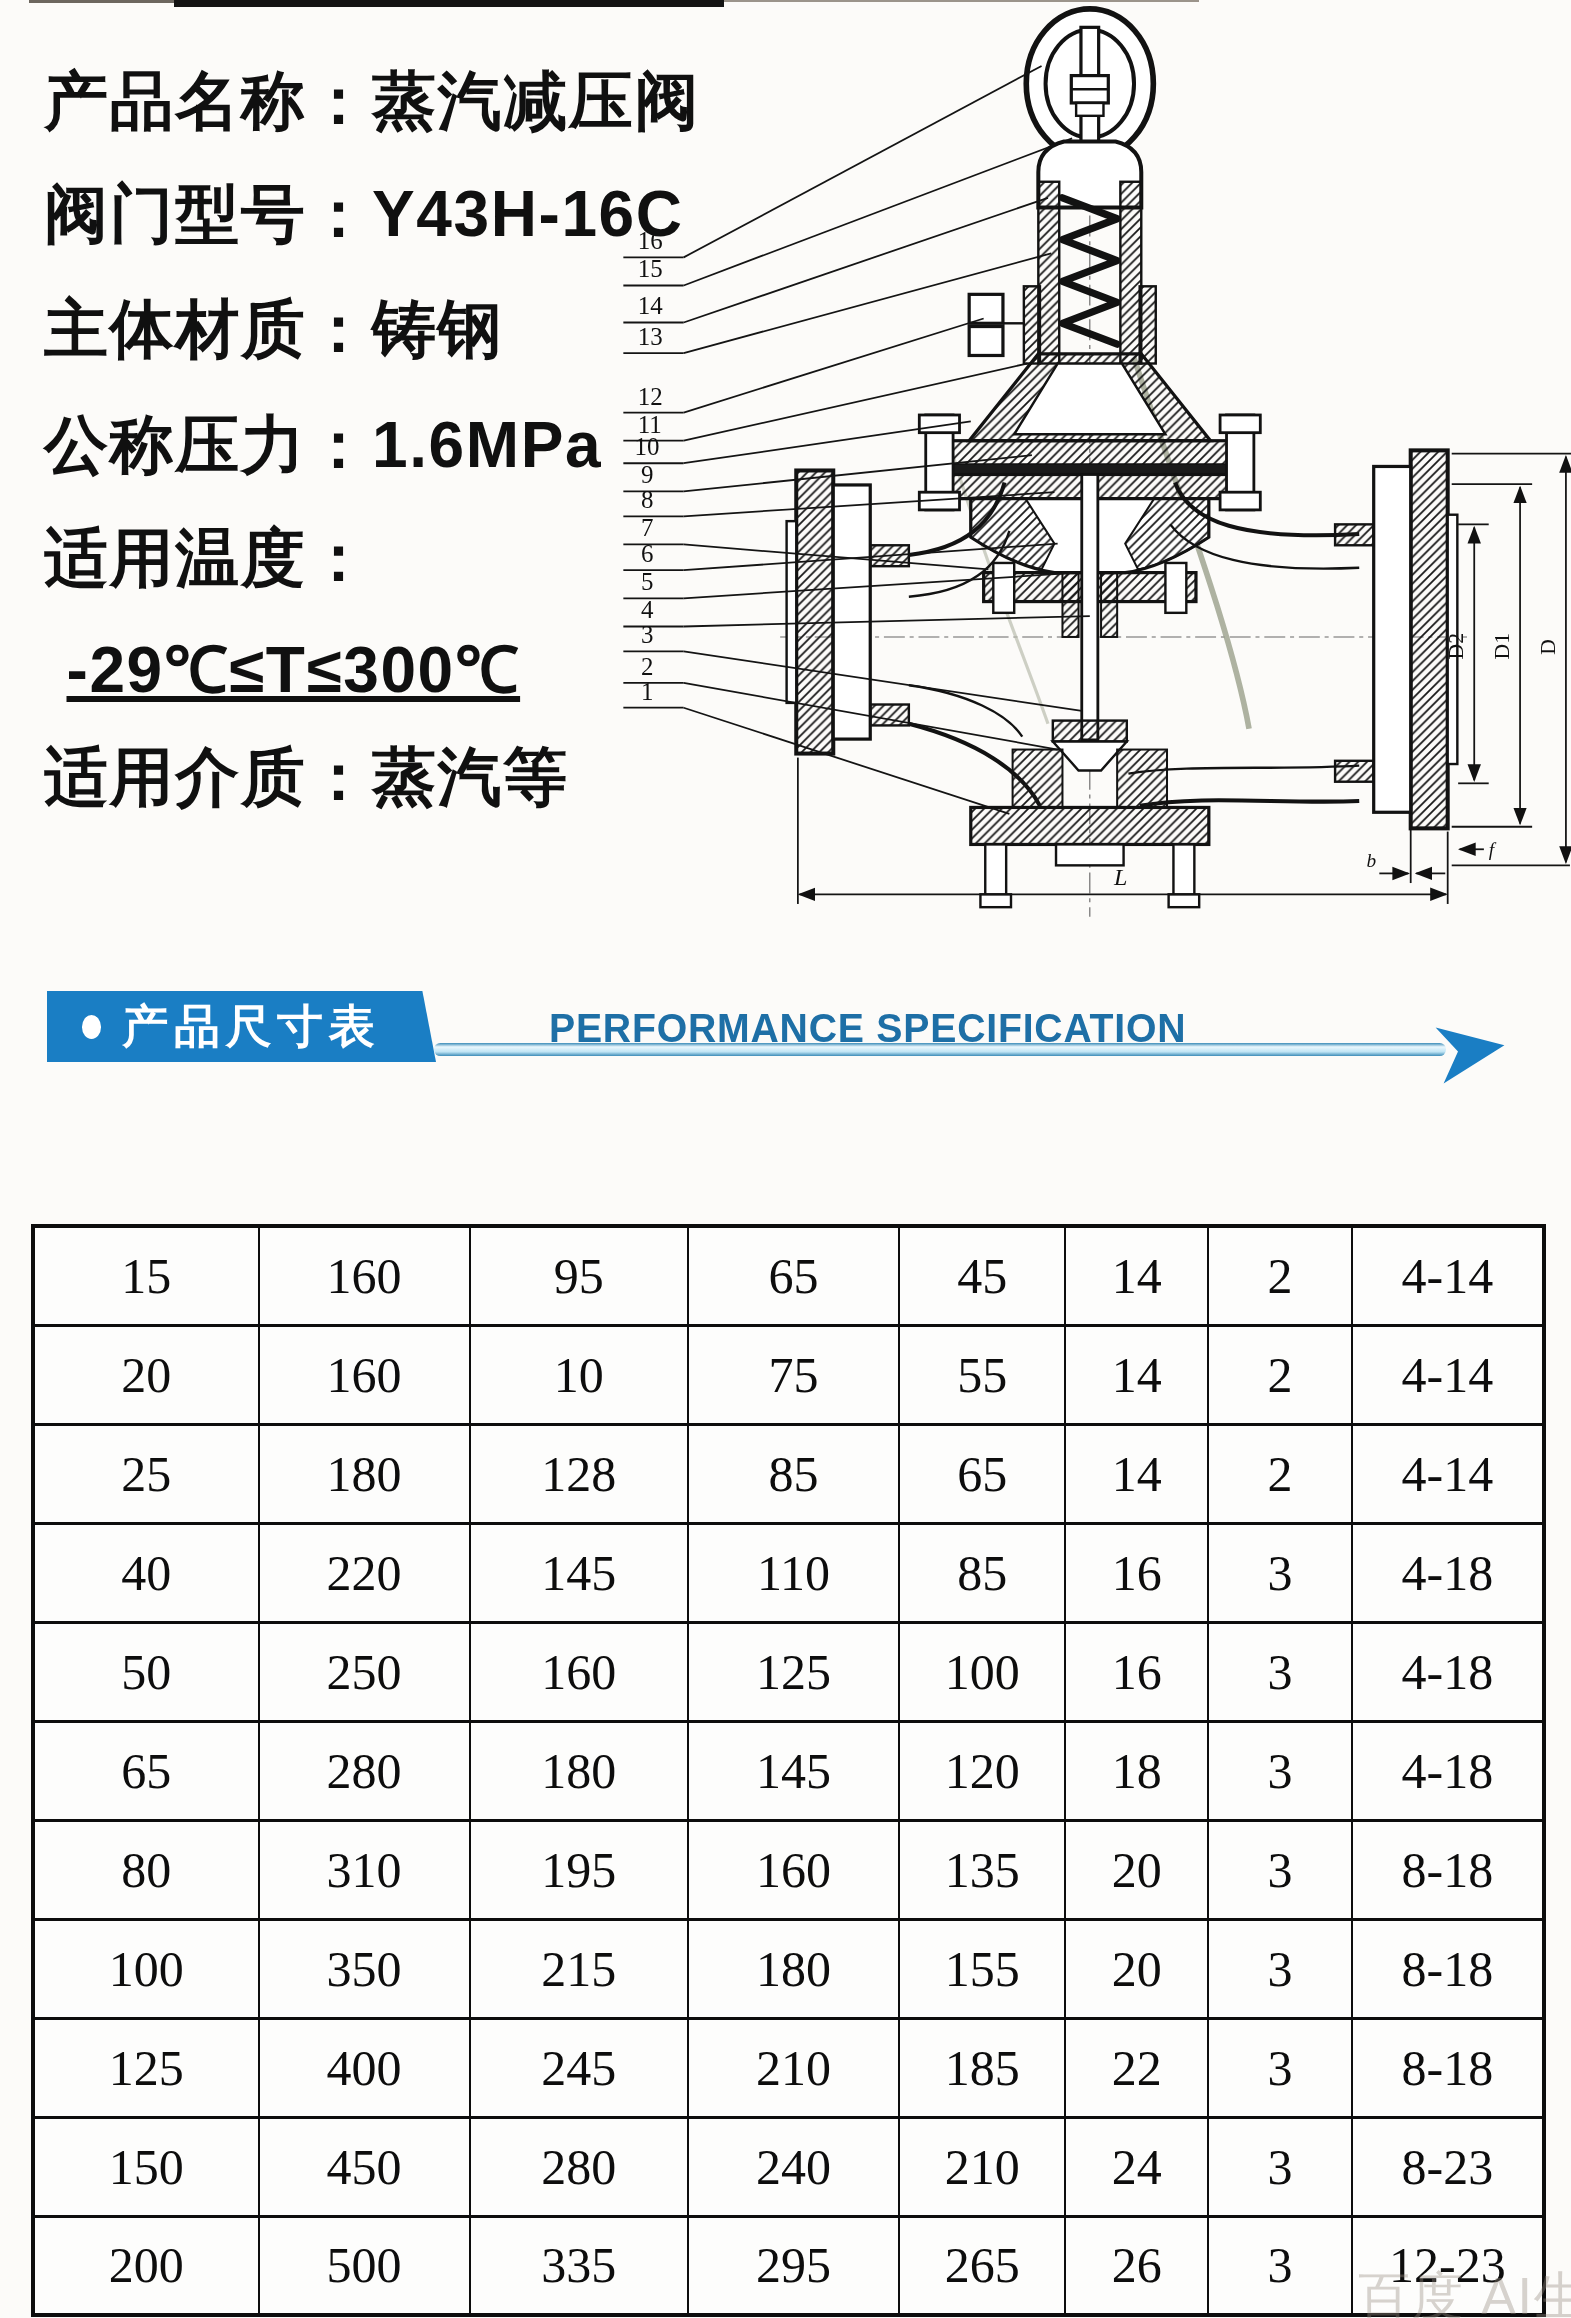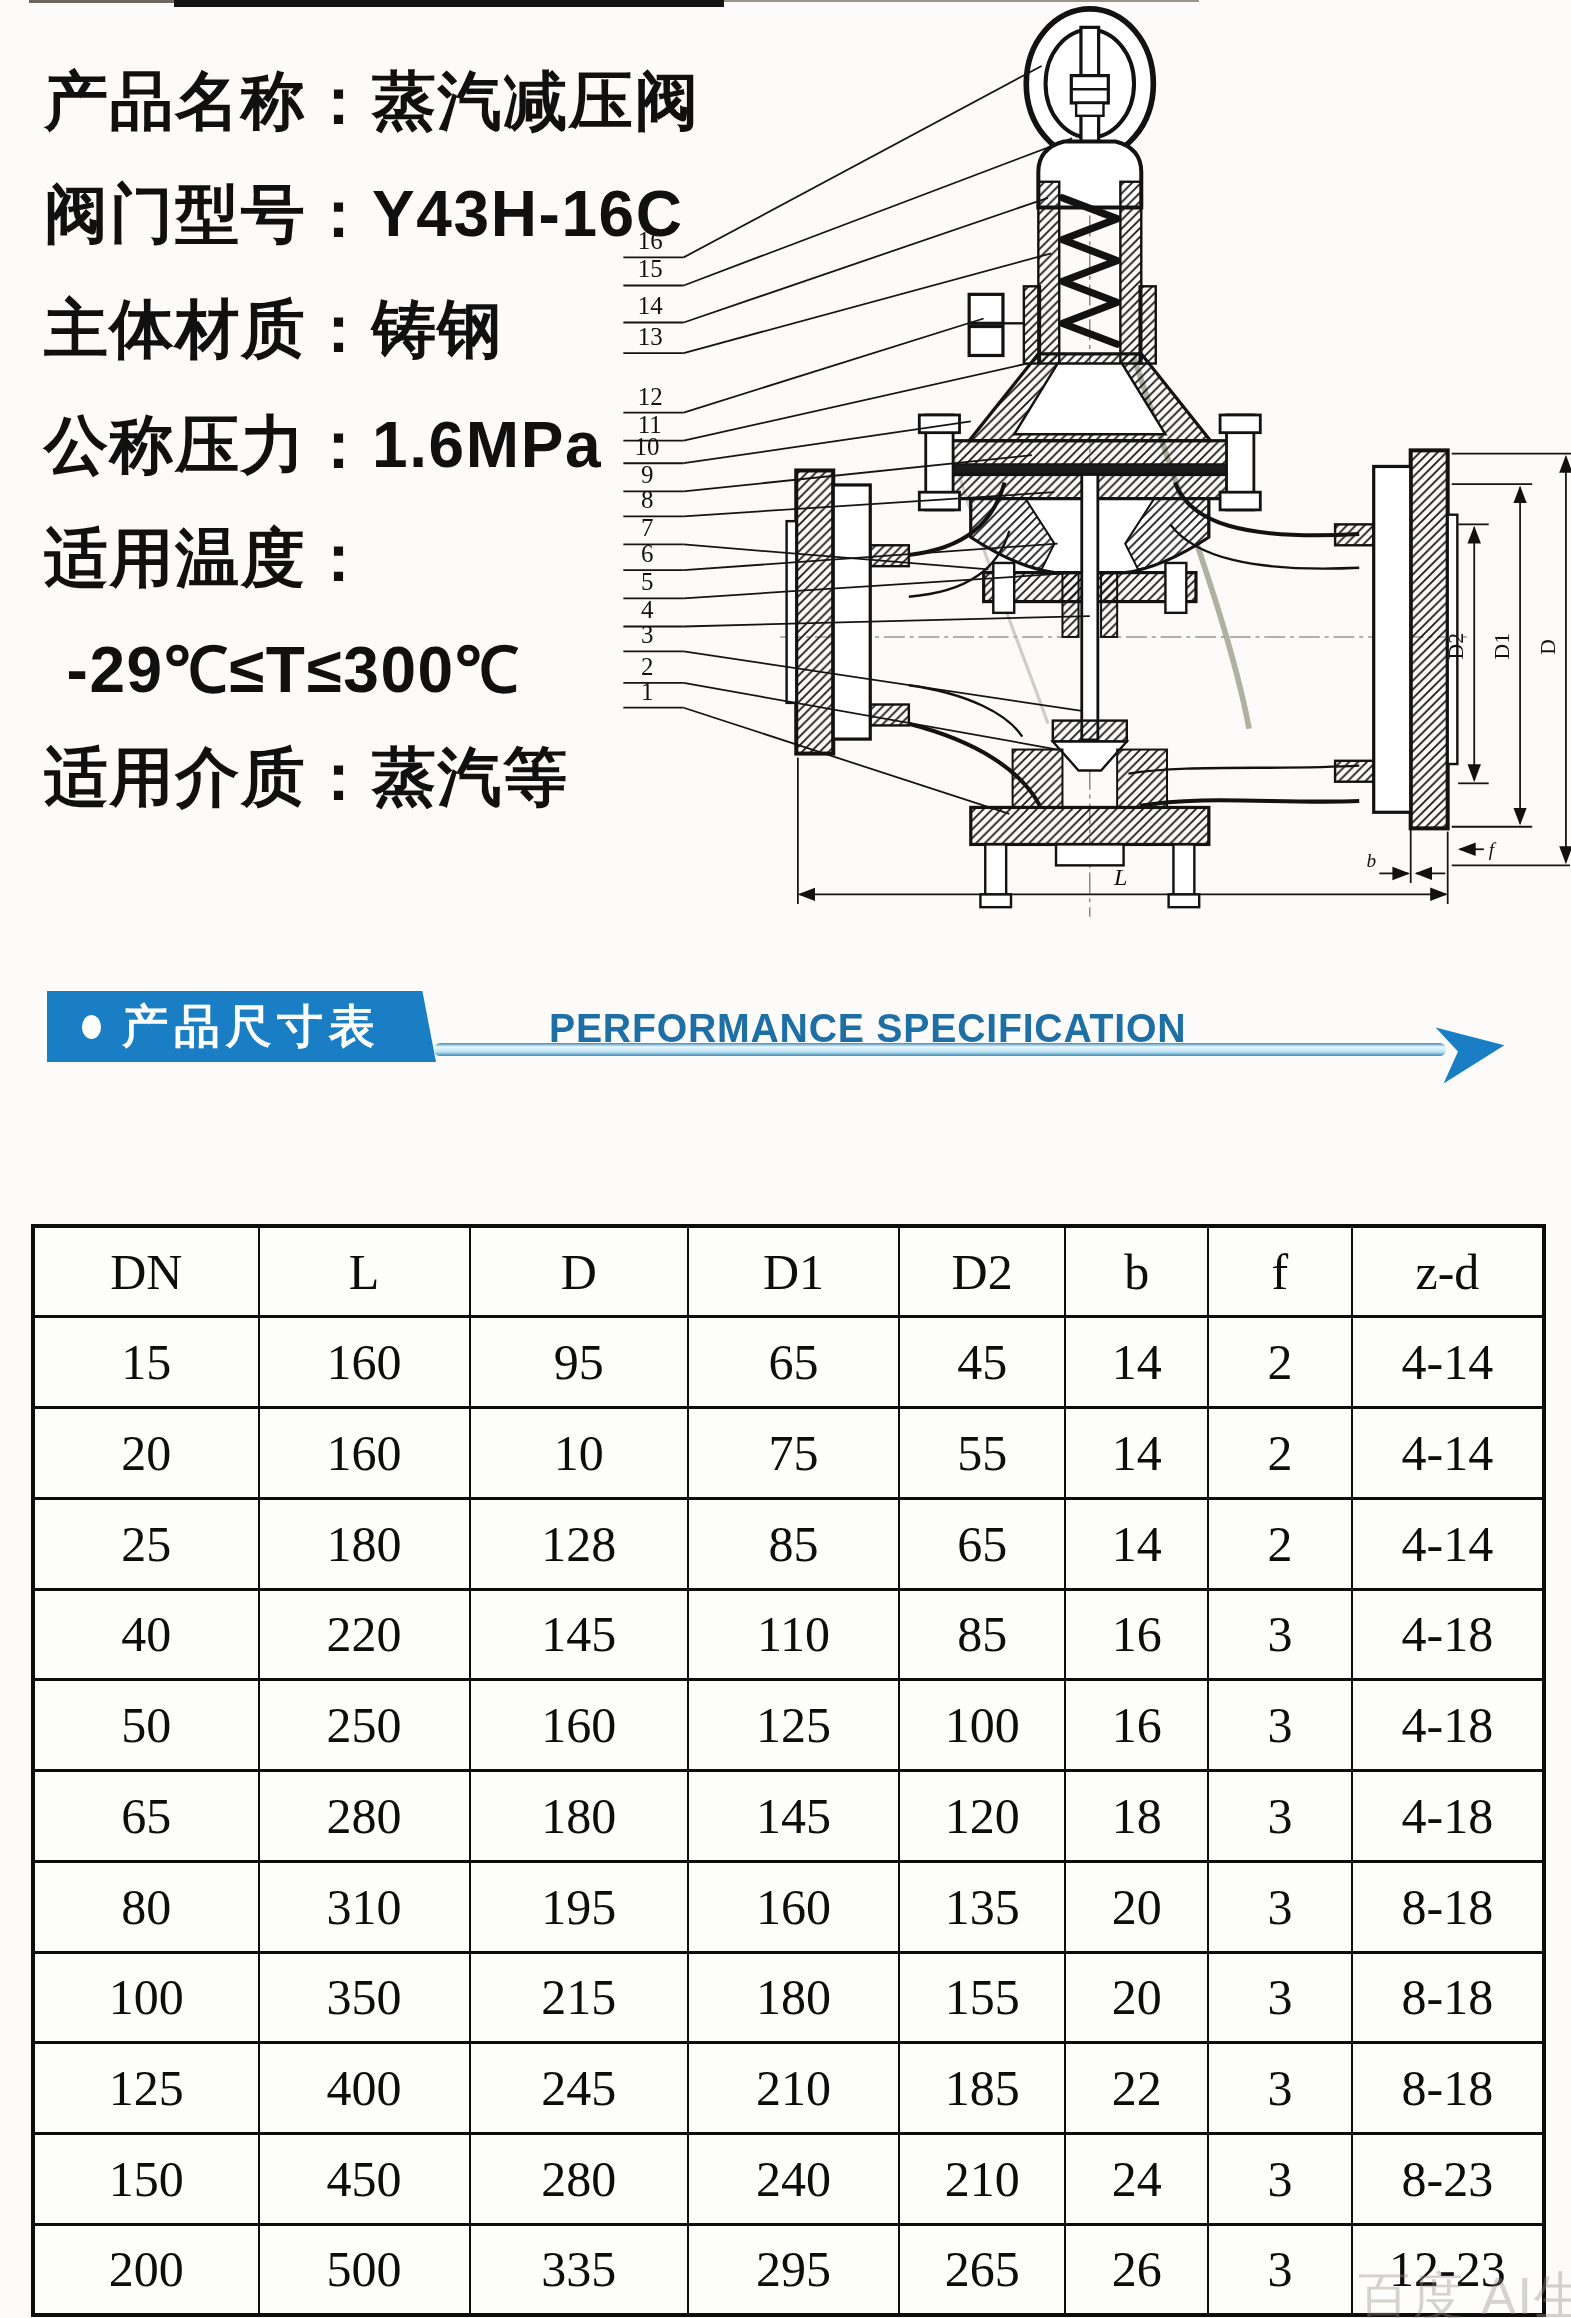--- a/index.html
+++ b/index.html
@@ -12,21 +12,21 @@
   .strip-b{position:absolute;left:174px;top:0;width:550px;height:7.2px;background:#141414;}
   .strip-c{position:absolute;left:724px;top:0;width:475px;height:2.4px;background:#9b948b;}
 
   
   .info{position:absolute;left:44px;top:0;width:724px;}
   .info-line{
     position:absolute;left:0;white-space:nowrap;
     font-size:64px;font-weight:900;letter-spacing:1.6px;color:#101010;
     font-family:"Liberation Sans",sans-serif;
   }
-  .info-line.indent{left:22.5px;}
+  .info-line.indent{left:22.5px;text-decoration:underline;}
 
   
   .drawing{position:absolute;left:607px;top:0;width:964px;height:949px;}
 
   
   .banner-box{
     position:absolute;left:47px;top:991px;width:389px;height:71px;
     background:#1a7ec4;
     clip-path:polygon(0 0,96.5% 0,100% 100%,0 100%);
     display:flex;align-items:center;
@@ -317,30 +317,20 @@
       <col style="width:14.93%">
         <col style="width:13.97%">
         <col style="width:14.45%">
         <col style="width:13.97%">
       <col style="width:11.00%">
         <col style="width:9.45%">
         <col style="width:9.51%">
         <col style="width:12.72%">
     </colgroup>
     <tbody>
-        <tr>
-      <th>DN</th>
-      <th>L</th>
-      <th>D</th>
-      <th>D1</th>
-      <th>D2</th>
-      <th>b</th>
-      <th>f</th>
-      <th>z-d</th>
-    </tr>
     <tr>
       <td>15</td>
           <td>160</td>
           <td>95</td>
           <td>65</td>
           <td>45</td>
           <td>14</td>
           <td>2</td>
           <td>4-14</td>
     </tr>

